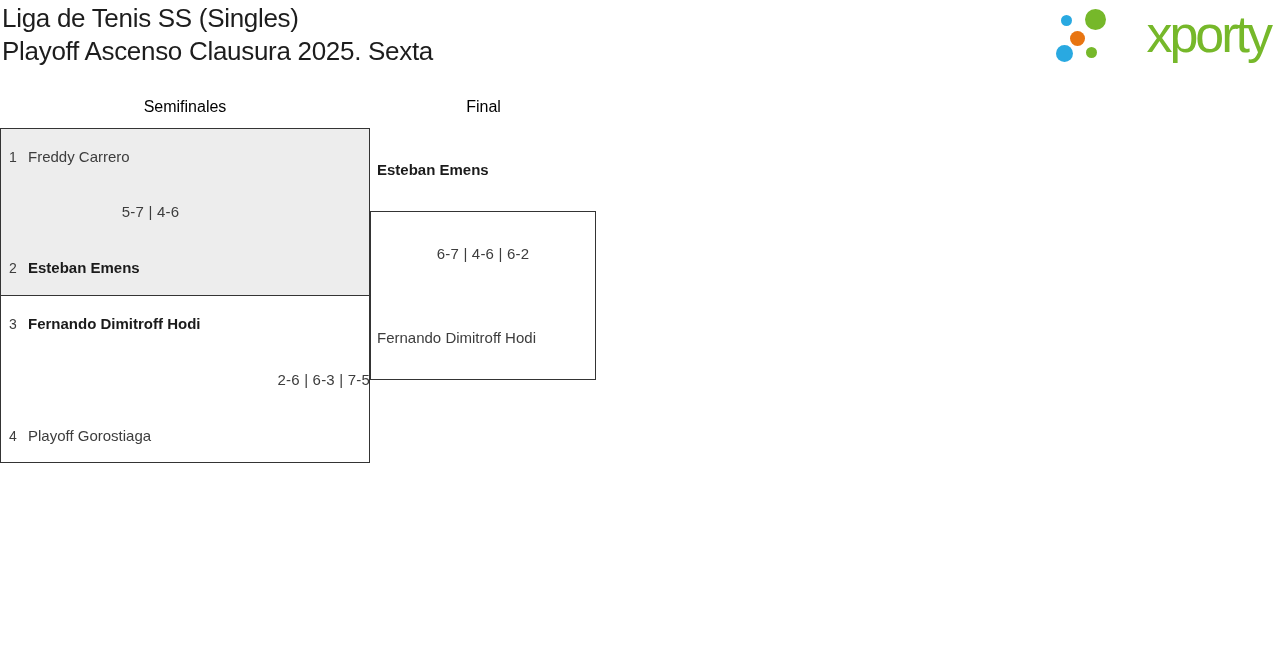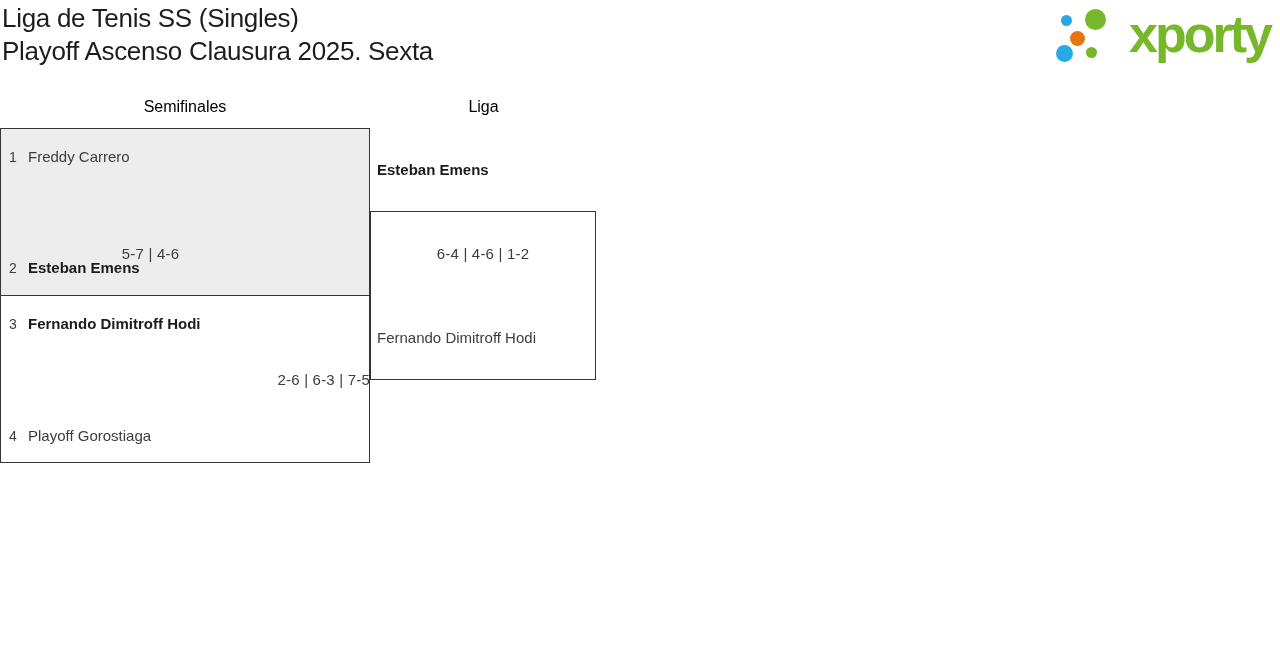--- a/index.html
+++ b/index.html
@@ -29,21 +29,21 @@
   .logo { position: absolute; left: 1050px; top: 5px; width: 225px; height: 62px; }
   .dot { position: absolute; border-radius: 50%; }
   .dot-blue-sm  { left: 11px; top: 10px; width: 11px; height: 11px; }
   .dot-green-lg { left: 35px; top:  4px; width: 21px; height: 21px; }
   .dot-orange   { left: 20px; top: 26px; width: 15px; height: 15px; }
   .dot-blue-lg  { left:  6px; top: 40px; width: 17px; height: 17px; }
   .dot-green-sm { left: 36px; top: 42px; width: 11px; height: 11px; }
   .wordmark {
     position: absolute; right: 5px; top: 3px;
     font-size: 52px; line-height: 52px;
-    font-weight: 700; letter-spacing: -3px;
+    font-weight: 400; letter-spacing: -3px;
     white-space: nowrap;
   }
 
   
   .round-label {
     position: absolute; top: 98px;
     font-size: 16px; color: #000;
     text-align: center;
   }
   .round-label.semis { left: 0; width: 370px; }
@@ -71,21 +71,21 @@
   .seed { width: 19px; flex: none; font-size: 14px; color: #3d3d3d; font-weight: 400; }
   .pname.winner { font-weight: 700; color: #1b1b1b; }
   .score {
     position: absolute;
     font-size: 15px; line-height: 20px;
     color: #3d3d3d; text-align: center;
     letter-spacing: 0.2px;
   }
   
   .r-sf1-p1 { left: 9px; top: 147px; }
-  .s-sf1    { left: 0;   top: 202px; width: 301px; margin-top: 42px; }
+  .s-sf1    { left: 0;   top: 202px; width: 301px; }
   .r-sf1-p2 { left: 9px; top: 258px; }
   
   .r-sf2-p1 { left: 9px; top: 314px; }
   .s-sf2    { left: 0;   top: 370px; width: 370px; text-align: right; }
   .r-sf2-p2 { left: 9px; top: 426px; }
   
   .r-fin-top { left: 377px; top: 160px; }
   .s-fin     { left: 370px; top: 244px; width: 226px; }
   .r-fin-bot { left: 377px; top: 328px; }
 </style>
@@ -98,21 +98,21 @@
 <div class="logo">
   <span class="dot dot-blue-sm" style="background:#29a9e1"></span>
   <span class="dot dot-green-lg" style="background:#76b82a"></span>
   <span class="dot dot-orange" style="background:#e87511"></span>
   <span class="dot dot-blue-lg" style="background:#29a9e1"></span>
   <span class="dot dot-green-sm" style="background:#76b82a"></span>
   <span class="wordmark" style="color:#76b82a">xporty</span>
 </div>
 
 <div class="round-label semis">Semifinales</div>
-<div class="round-label final">Liga</div>
+<div class="round-label final">Final</div>
 
 <div class="match-box shaded box-sf1"></div>
 <div class="match-box box-sf2"></div>
 <div class="match-box box-fin"></div>
 
 <div class="player-row r-sf1-p1">
   <span class="seed">1</span>
   <span class="pname">Freddy Carrero</span>
 </div>
 <div class="score s-sf1">5-7 | 4-6</div>
@@ -127,16 +127,16 @@
 </div>
 <div class="score s-sf2">2-6 | 6-3 | 7-5</div>
 <div class="player-row r-sf2-p2">
   <span class="seed">4</span>
   <span class="pname">Playoff Gorostiaga</span>
 </div>
 
 <div class="player-row r-fin-top">
   <span class="pname winner">Esteban Emens</span>
 </div>
-<div class="score s-fin">6-4 | 4-6 | 1-2</div>
+<div class="score s-fin">6-7 | 4-6 | 6-2</div>
 <div class="player-row r-fin-bot">
   <span class="pname">Fernando Dimitroff Hodi</span>
 </div>
 
 </body></html>

